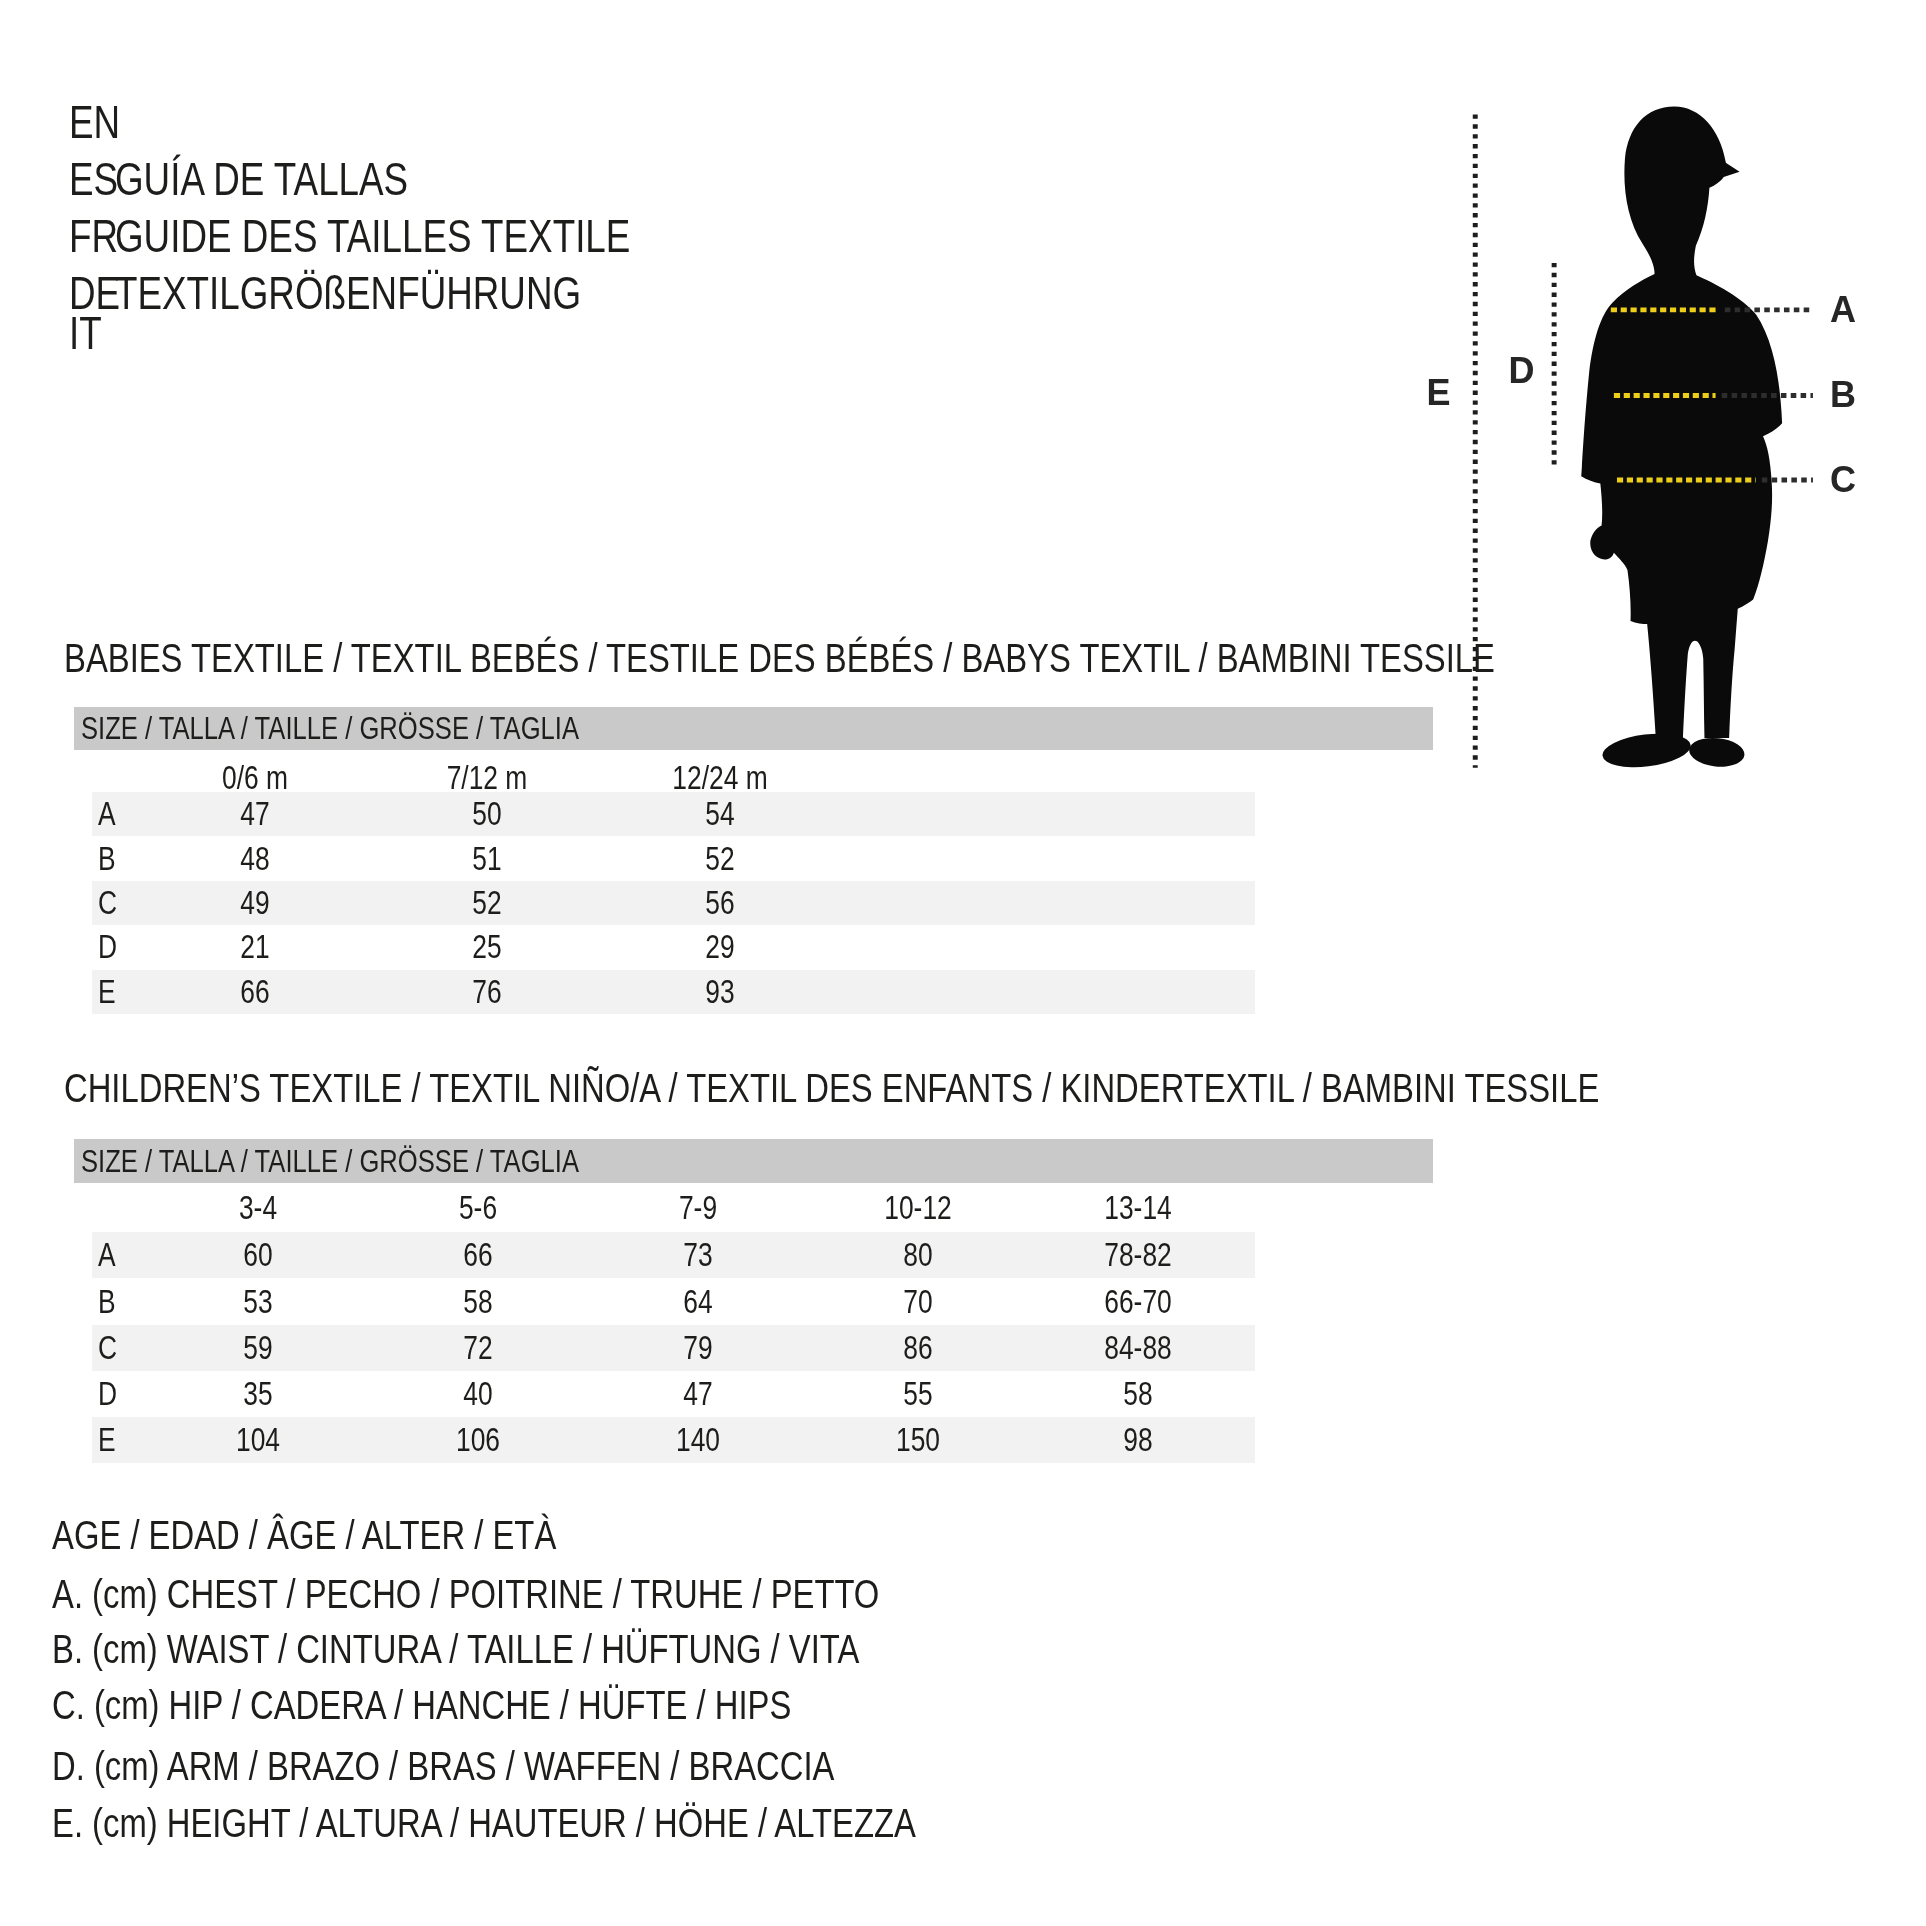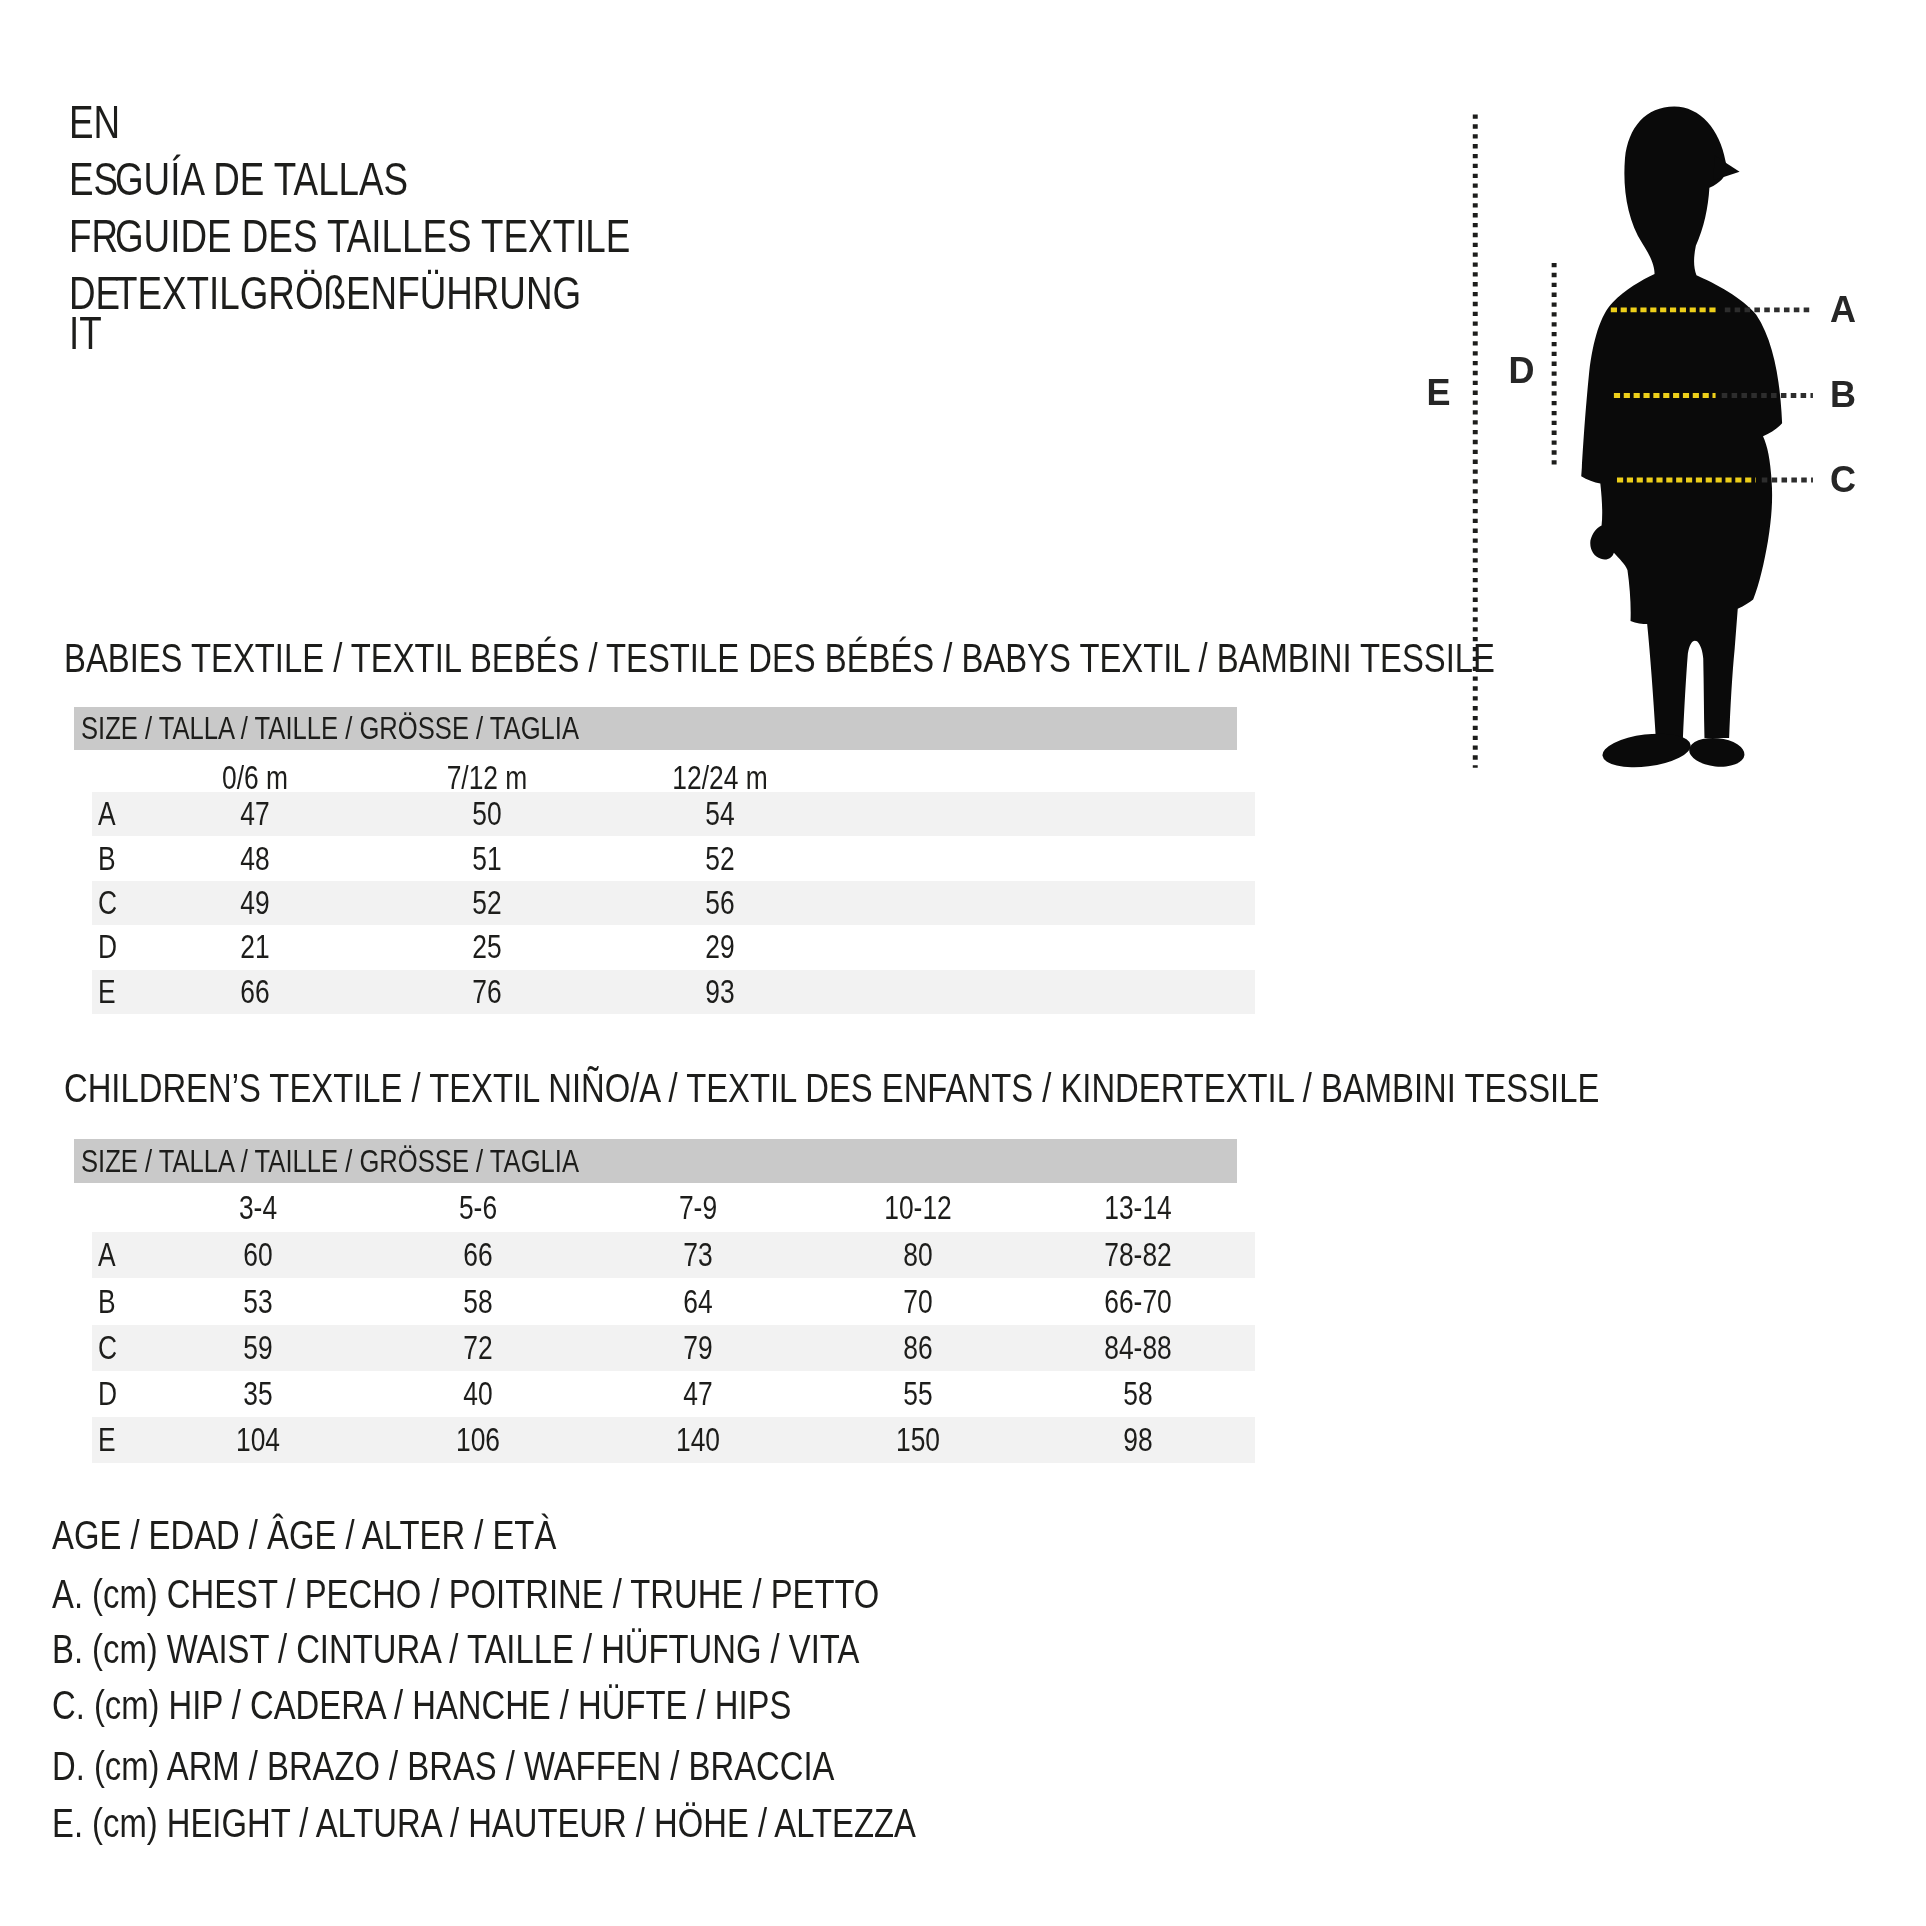--- a/index.html
+++ b/index.html
@@ -10,21 +10,21 @@
   .abs{position:absolute;}
   
   .cnd{display:inline-block;transform:scaleX(.8);transform-origin:0 50%;white-space:nowrap;}
   
   .lang-row{position:absolute;left:0;width:986px;height:46px;line-height:46px;font-size:46px;}
   .lang-code{position:absolute;left:69px;top:0;}
   .lang-title{position:absolute;left:115px;top:0;}
   
   .sect{position:absolute;left:64px;font-size:41px;line-height:43px;}
   
-  .szbar{position:absolute;left:74px;width:1163px;height:43px;background:#c9c9c9;font-size:32px;line-height:43px;}
+  .szbar{position:absolute;left:74px;width:1359px;height:43px;background:#c9c9c9;font-size:32px;line-height:43px;}
   .szbar .cnd{margin-left:7.4px;}
   
   .trow{position:absolute;left:74px;width:1163px;margin-left:18px;}
   .stripe{background:#f2f2f2;}
   .hrow{height:33px;line-height:33px;font-size:33px;}
   .drow{height:44px;line-height:44px;font-size:33px;}
   .crow{height:46px;line-height:46px;font-size:33px;}
   .rletter{position:absolute;left:6.2px;top:0;}
   .cell{position:absolute;top:0;width:160px;height:100%;text-align:center;transform:scaleX(.8);white-space:nowrap;}
   

